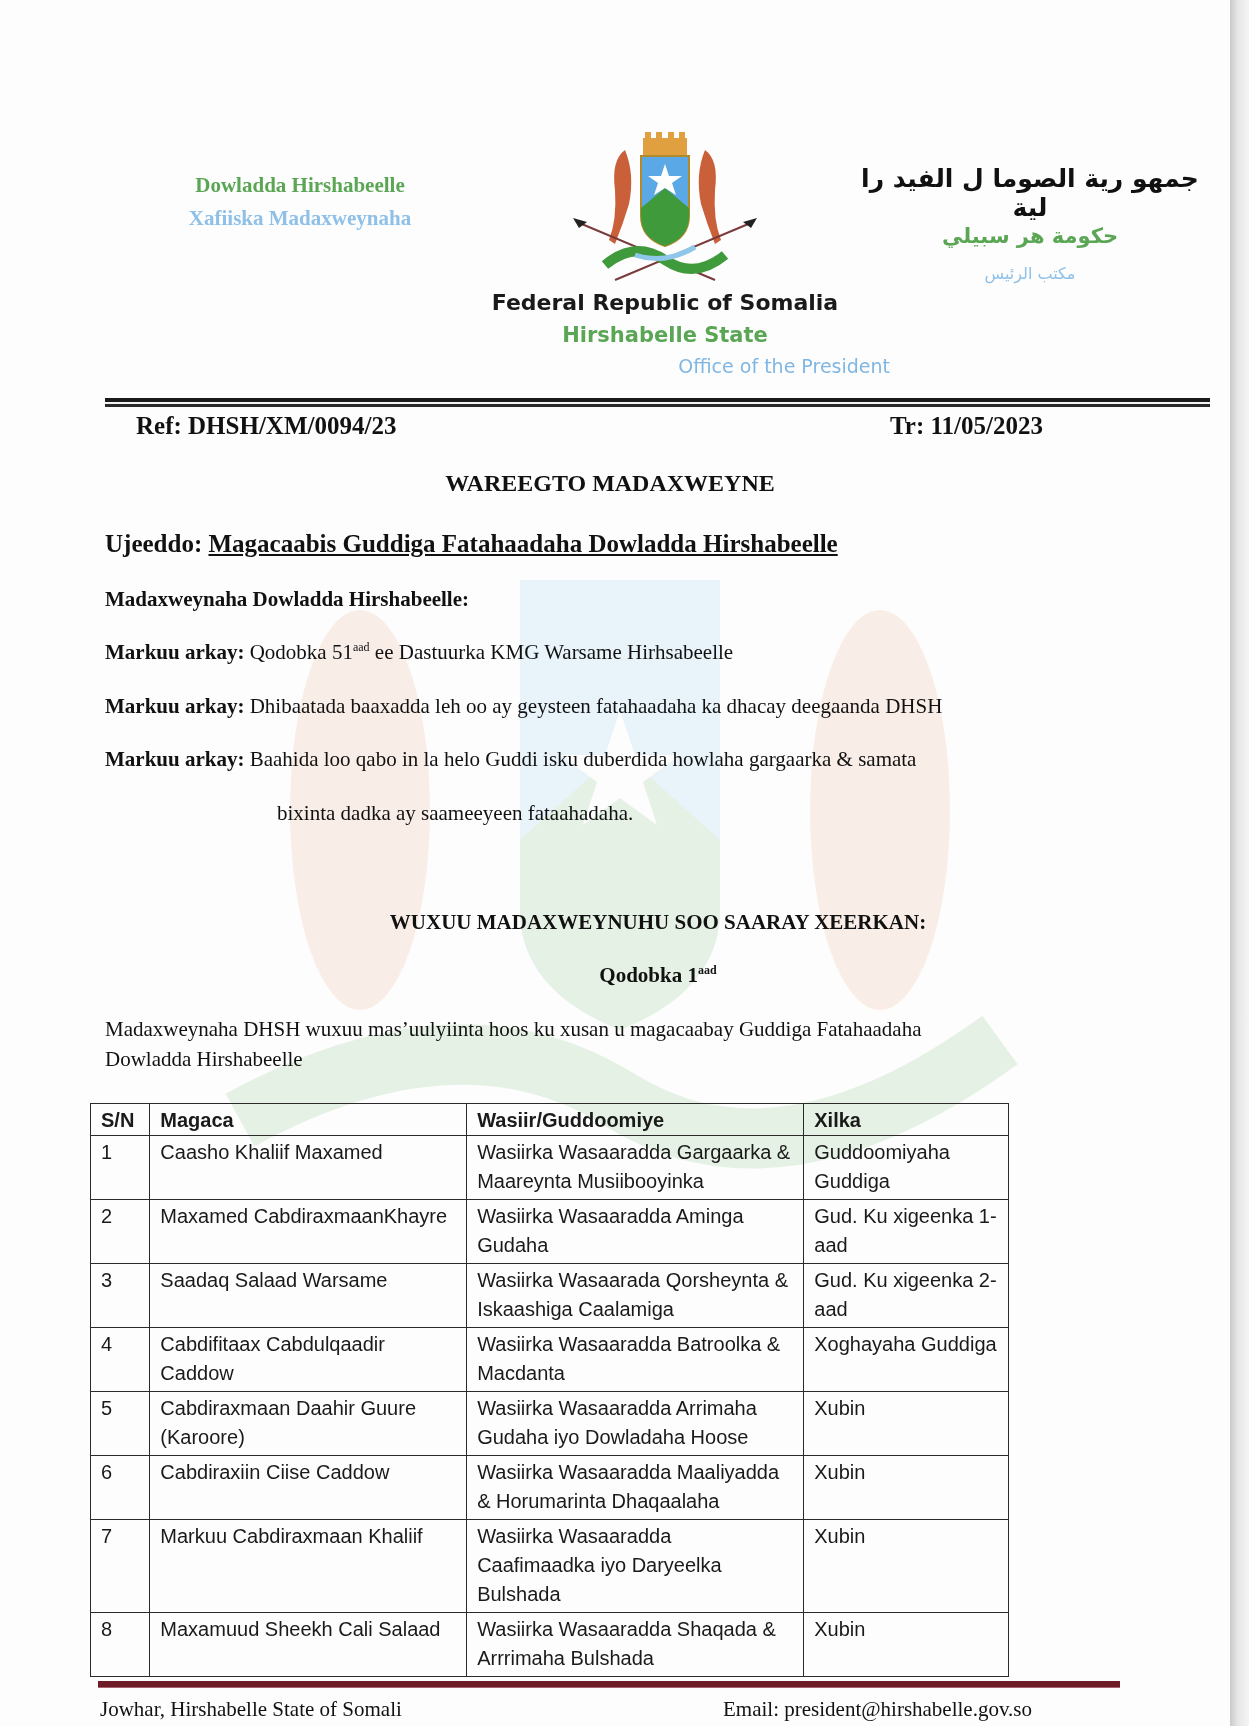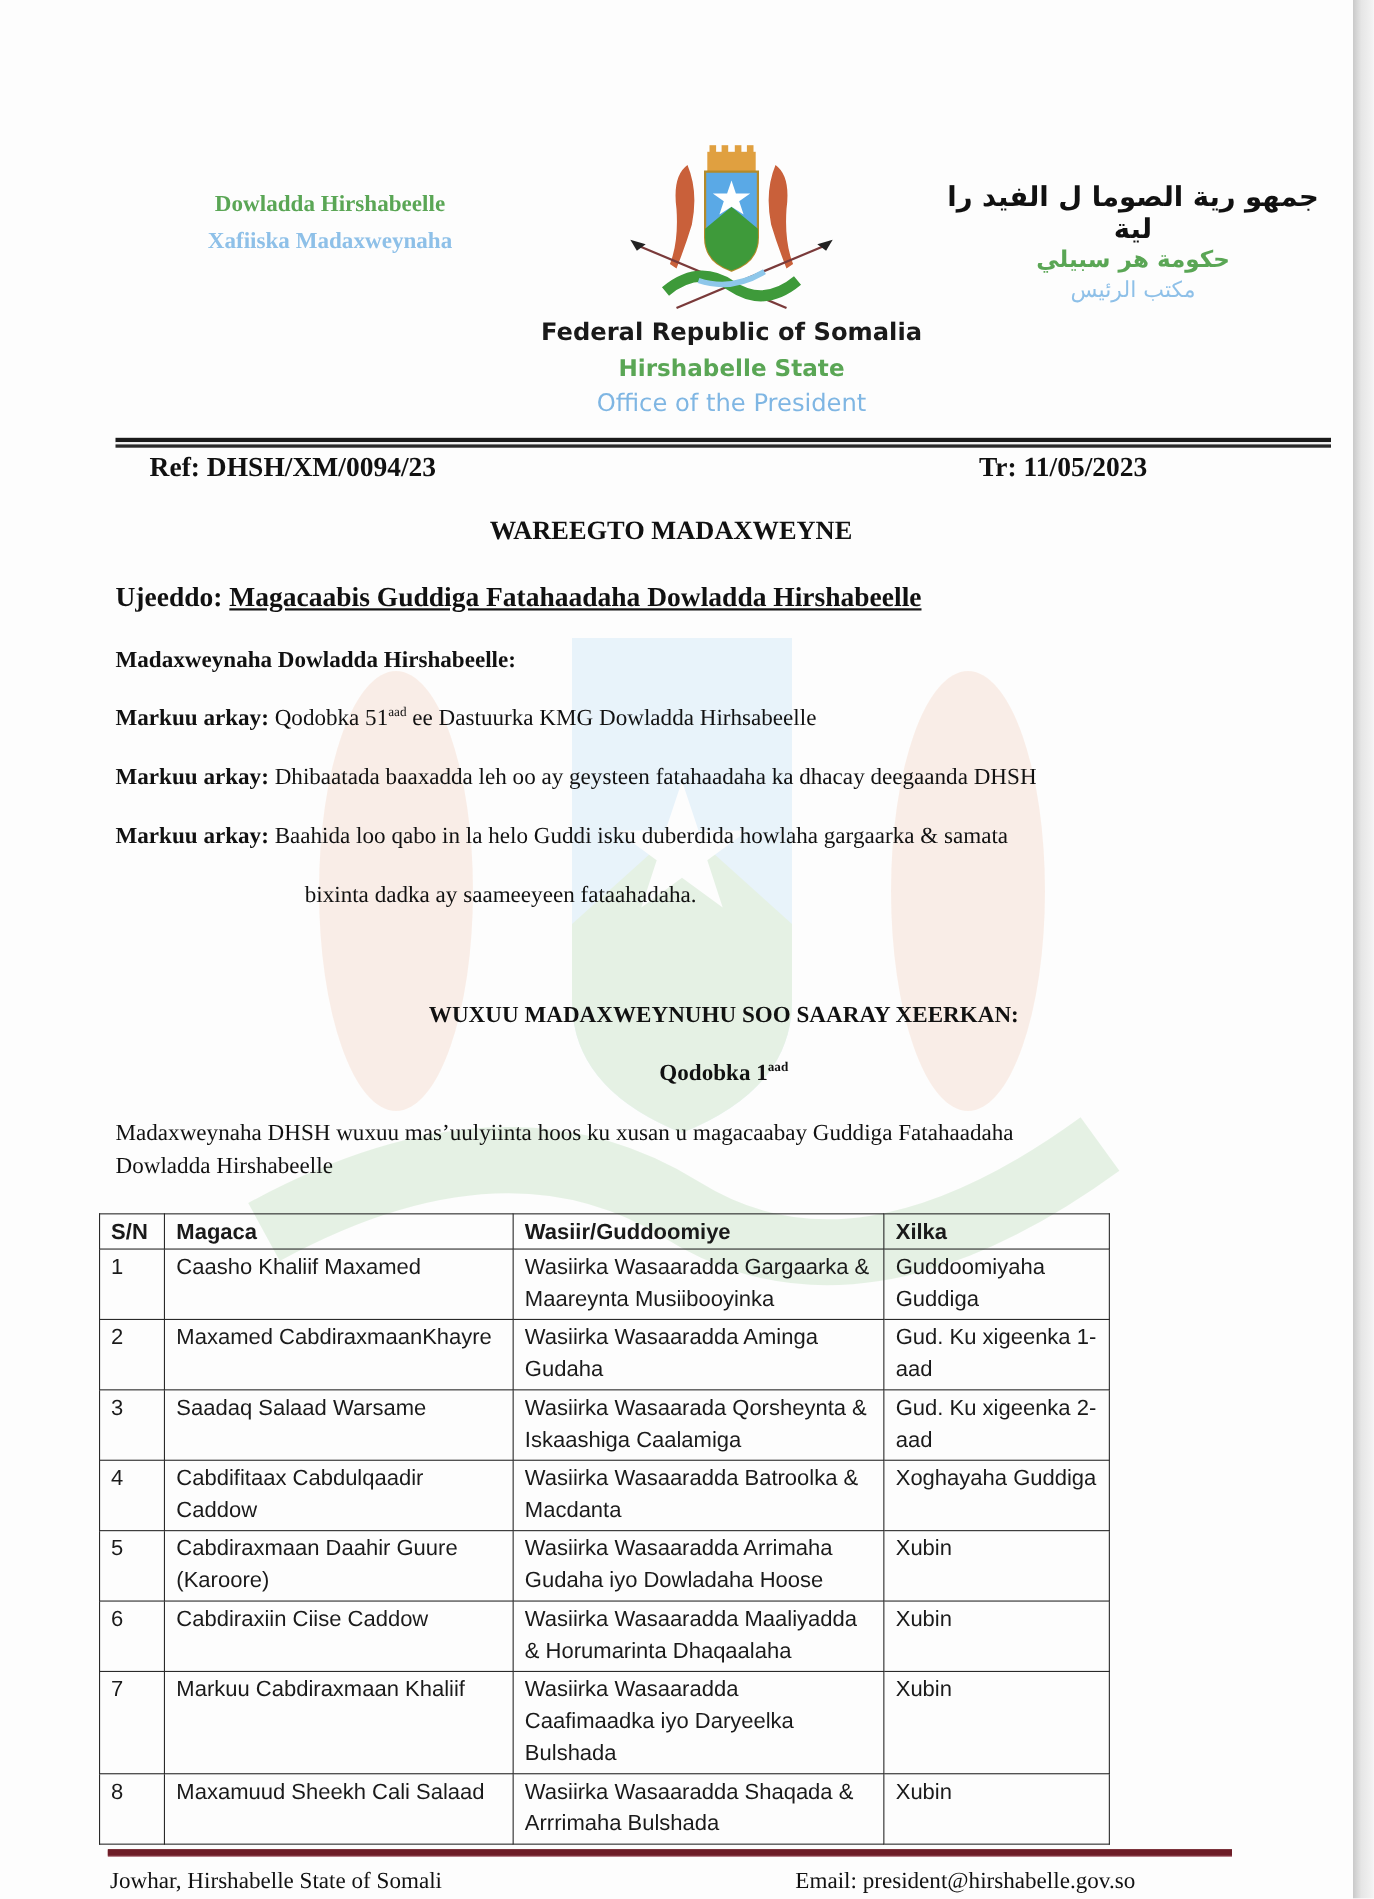--- a/index.html
+++ b/index.html
@@ -14,27 +14,27 @@
 
   
   .hdr-left { position: absolute; left: 90px; top: 164px; width: 420px; text-align: center; }
   .hdr-left .l1 { font-weight: bold; font-size: 22px; color: #111; }
   .hdr-left .l2 { font-weight: bold; font-size: 21px; color: #5aa655; margin-top: 9px; }
   .hdr-left .l3 { font-weight: bold; font-size: 21px; color: #8ec0e8; margin-top: 8px; }
   .hdr-right { position: absolute; left: 850px; top: 164px; width: 360px; text-align: center; direction: rtl;
     font-family: "DejaVu Sans", sans-serif; }
   .hdr-right .l1 { font-weight: bold; font-size: 25px; color: #111; }
   .hdr-right .l2 { font-weight: bold; font-size: 21px; color: #5aa655; margin-top: 2px; }
-  .hdr-right .l3 { font-size: 20px; color: #8ec0e8; margin-top: 3px; }
+  .hdr-right .l3 { font-size: 16px; color: #8ec0e8; margin-top: 16px; }
   .crest { position: absolute; left: 565px; top: 130px; width: 200px; height: 160px; }
   .hdr-center { position: absolute; left: 440px; top: 290px; width: 450px; text-align: center;
     font-family: "DejaVu Sans", sans-serif; }
   .hdr-center .l1 { font-weight: bold; font-size: 22px; color: #1a1a1a; }
   .hdr-center .l2 { font-weight: bold; font-size: 21px; color: #5aa655; margin-top: 8px; }
-  .hdr-center .l3 { font-size: 22px; color: #7fb6e3; margin-top: 8px; }
+  .hdr-center .l3 { font-size: 19px; color: #7fb6e3; margin-top: 8px; text-align: right; }
 
   .rule-top { position: absolute; left: 105px; top: 398px; width: 1105px; height: 12px; }
   .rule-top .a { height: 4px; background: #1b1b1b; }
   .rule-top .b { height: 2px; background: #f4f4f4; }
   .rule-top .c { height: 3px; background: #2a2a2a; }
 
   .ref { position: absolute; left: 105px; top: 412px; font-weight: bold; font-size: 25px; margin-left: 31px; }
   .date { position: absolute; left: 890px; top: 412px; font-weight: bold; font-size: 25px; }
   .title { position: absolute; left: 0; width: 1220px; top: 470px; text-align: center; font-weight: bold; font-size: 24px; }
   .subject { position: absolute; left: 105px; top: 530px; font-weight: bold; font-size: 25px; }
@@ -128,21 +128,21 @@
   <span>Ujeeddo:</span>
   <span class="u">Magacaabis Guddiga Fatahaadaha Dowladda Hirshabeelle</span>
 </div>
 
 <div class="para" style="top:587px;">
   <b>Madaxweynaha Dowladda Hirshabeelle:</b>
 </div>
 
 <div class="para" style="top:640px;">
   <b>Markuu arkay:</b>
-  <span>Qodobka 51</span><sup>aad</sup><span> ee Dastuurka KMG Dowladda Hirhsabeelle</span>
+  <span>Qodobka 51</span><sup>aad</sup><span> ee Dastuurka KMG Warsame Hirhsabeelle</span>
 </div>
 
 <div class="para" style="top:694px;">
   <b>Markuu arkay:</b>
   <span>Dhibaatada baaxadda leh oo ay geysteen fatahaadaha ka dhacay deegaanda DHSH</span>
 </div>
 
 <div class="para" style="top:747px;">
   <b>Markuu arkay:</b>
   <span>Baahida loo qabo in la helo Guddi isku duberdida howlaha gargaarka &amp; samata</span>

